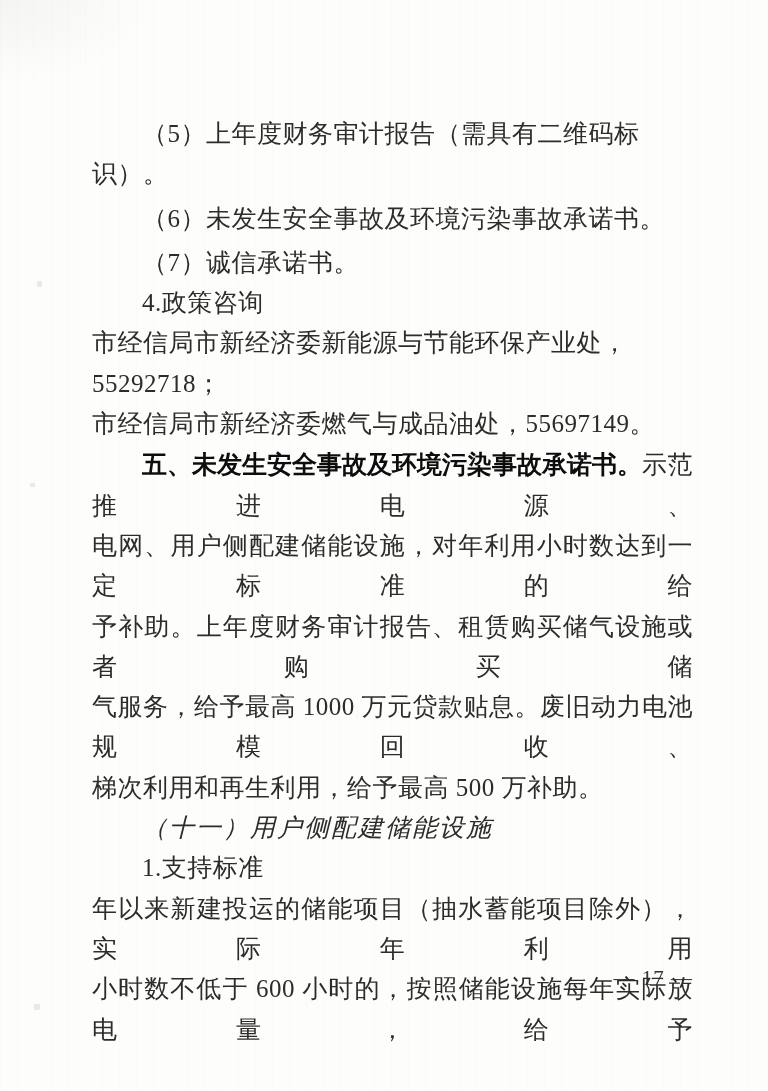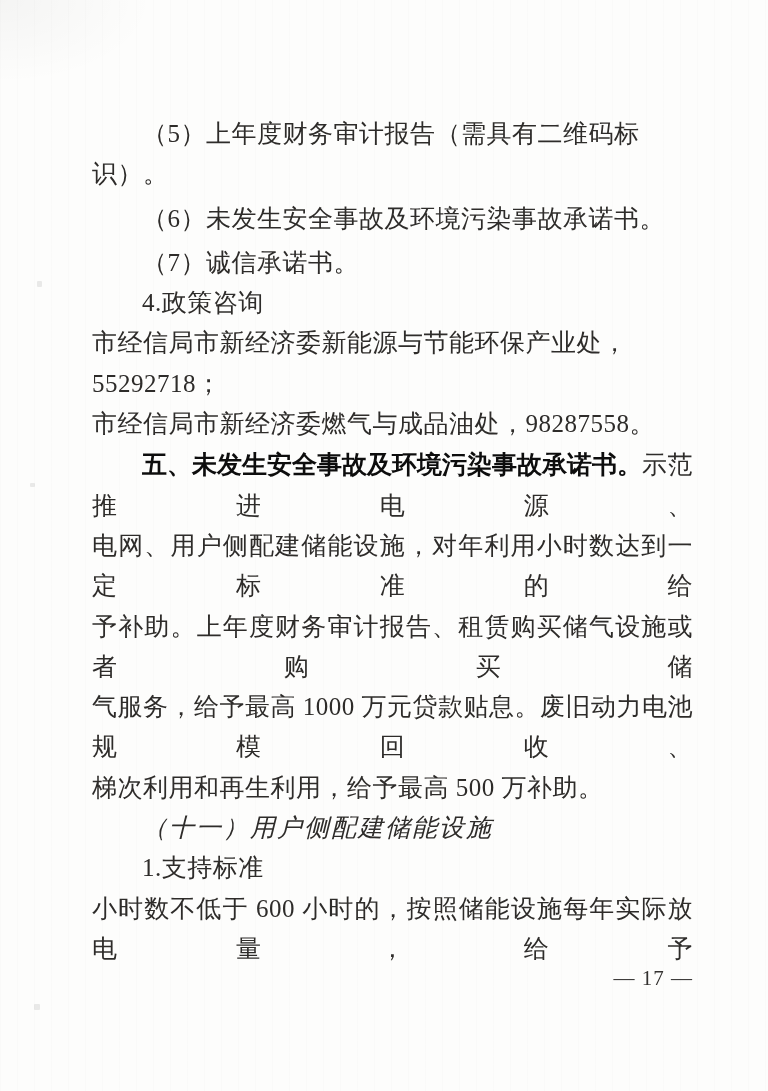--- a/index.html
+++ b/index.html
@@ -49,25 +49,26 @@
   <div class="scan-mark m1"></div>
   <div class="scan-mark m2"></div>
   <div class="scan-mark m3"></div>
 
   <div class="text-block">
       <div class="line indent gap"><span class="seg">（5）上年度财务审计报告（需具有二维码标识）。</span></div>
       <div class="line indent gap"><span class="seg">（6）未发生安全事故及环境污染事故承诺书。</span></div>
       <div class="line indent"><span class="seg">（7）诚信承诺书。</span></div>
       <div class="line indent"><span class="seg">4.政策咨询</span></div>
       <div class="line"><span class="seg">市经信局市新经济委新能源与节能环保产业处，55292718；</span></div>
-      <div class="line"><span class="seg">市经信局市新经济委燃气与成品油处，98287558。</span></div>
+      <div class="line"><span class="seg">市经信局市新经济委燃气与成品油处，55697149。</span></div>
       <div class="line indent full"><span class="seg bold-heading">五、未发生安全事故及环境污染事故承诺书。</span><span class="seg">示范推进电源、</span></div>
       <div class="line full"><span class="seg">电网、用户侧配建储能设施，对年利用小时数达到一定标准的给</span></div>
       <div class="line full"><span class="seg">予补助。上年度财务审计报告、租赁购买储气设施或者购买储</span></div>
       <div class="line full"><span class="seg">气服务，给予最高 1000 万元贷款贴息。废旧动力电池规模回收、</span></div>
       <div class="line"><span class="seg">梯次利用和再生利用，给予最高 500 万补助。</span></div>
       <div class="line indent kaiti"><span class="seg">（十一）用户侧配建储能设施</span></div>
       <div class="line indent"><span class="seg">1.支持标准</span></div>
+      <div class="line full"><span class="seg">年以来新建投运的储能项目（抽水蓄能项目除外），实际年利用</span></div>
       <div class="line full"><span class="seg">小时数不低于 600 小时的，按照储能设施每年实际放电量，给予</span></div>
     </div>
 
   <div class="page-number">— 17 —</div>
 </div>
 
 </body></html>

